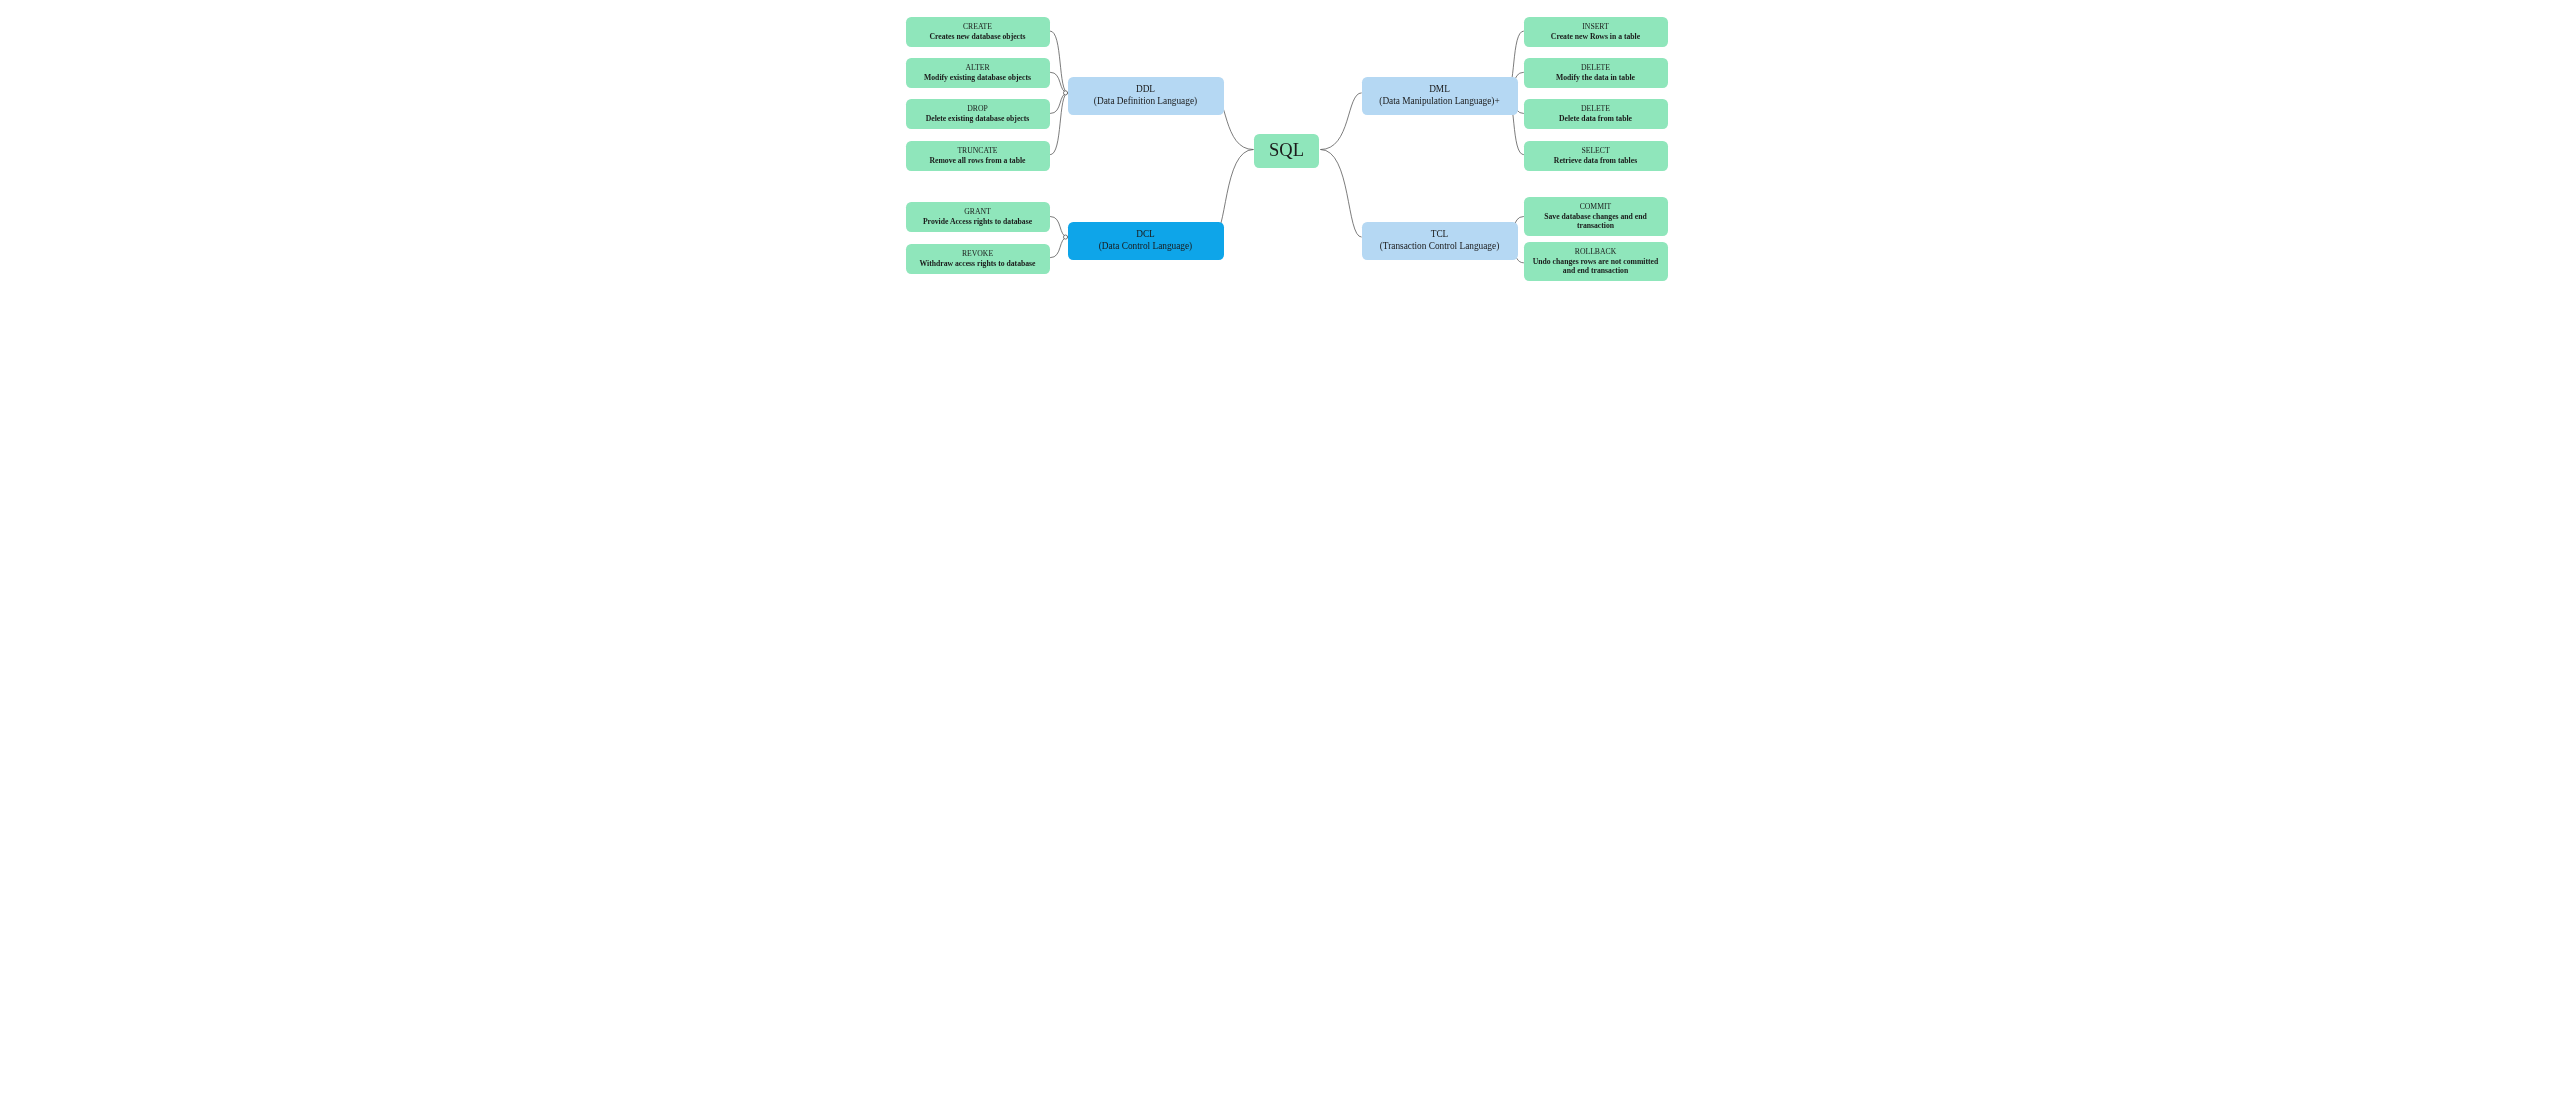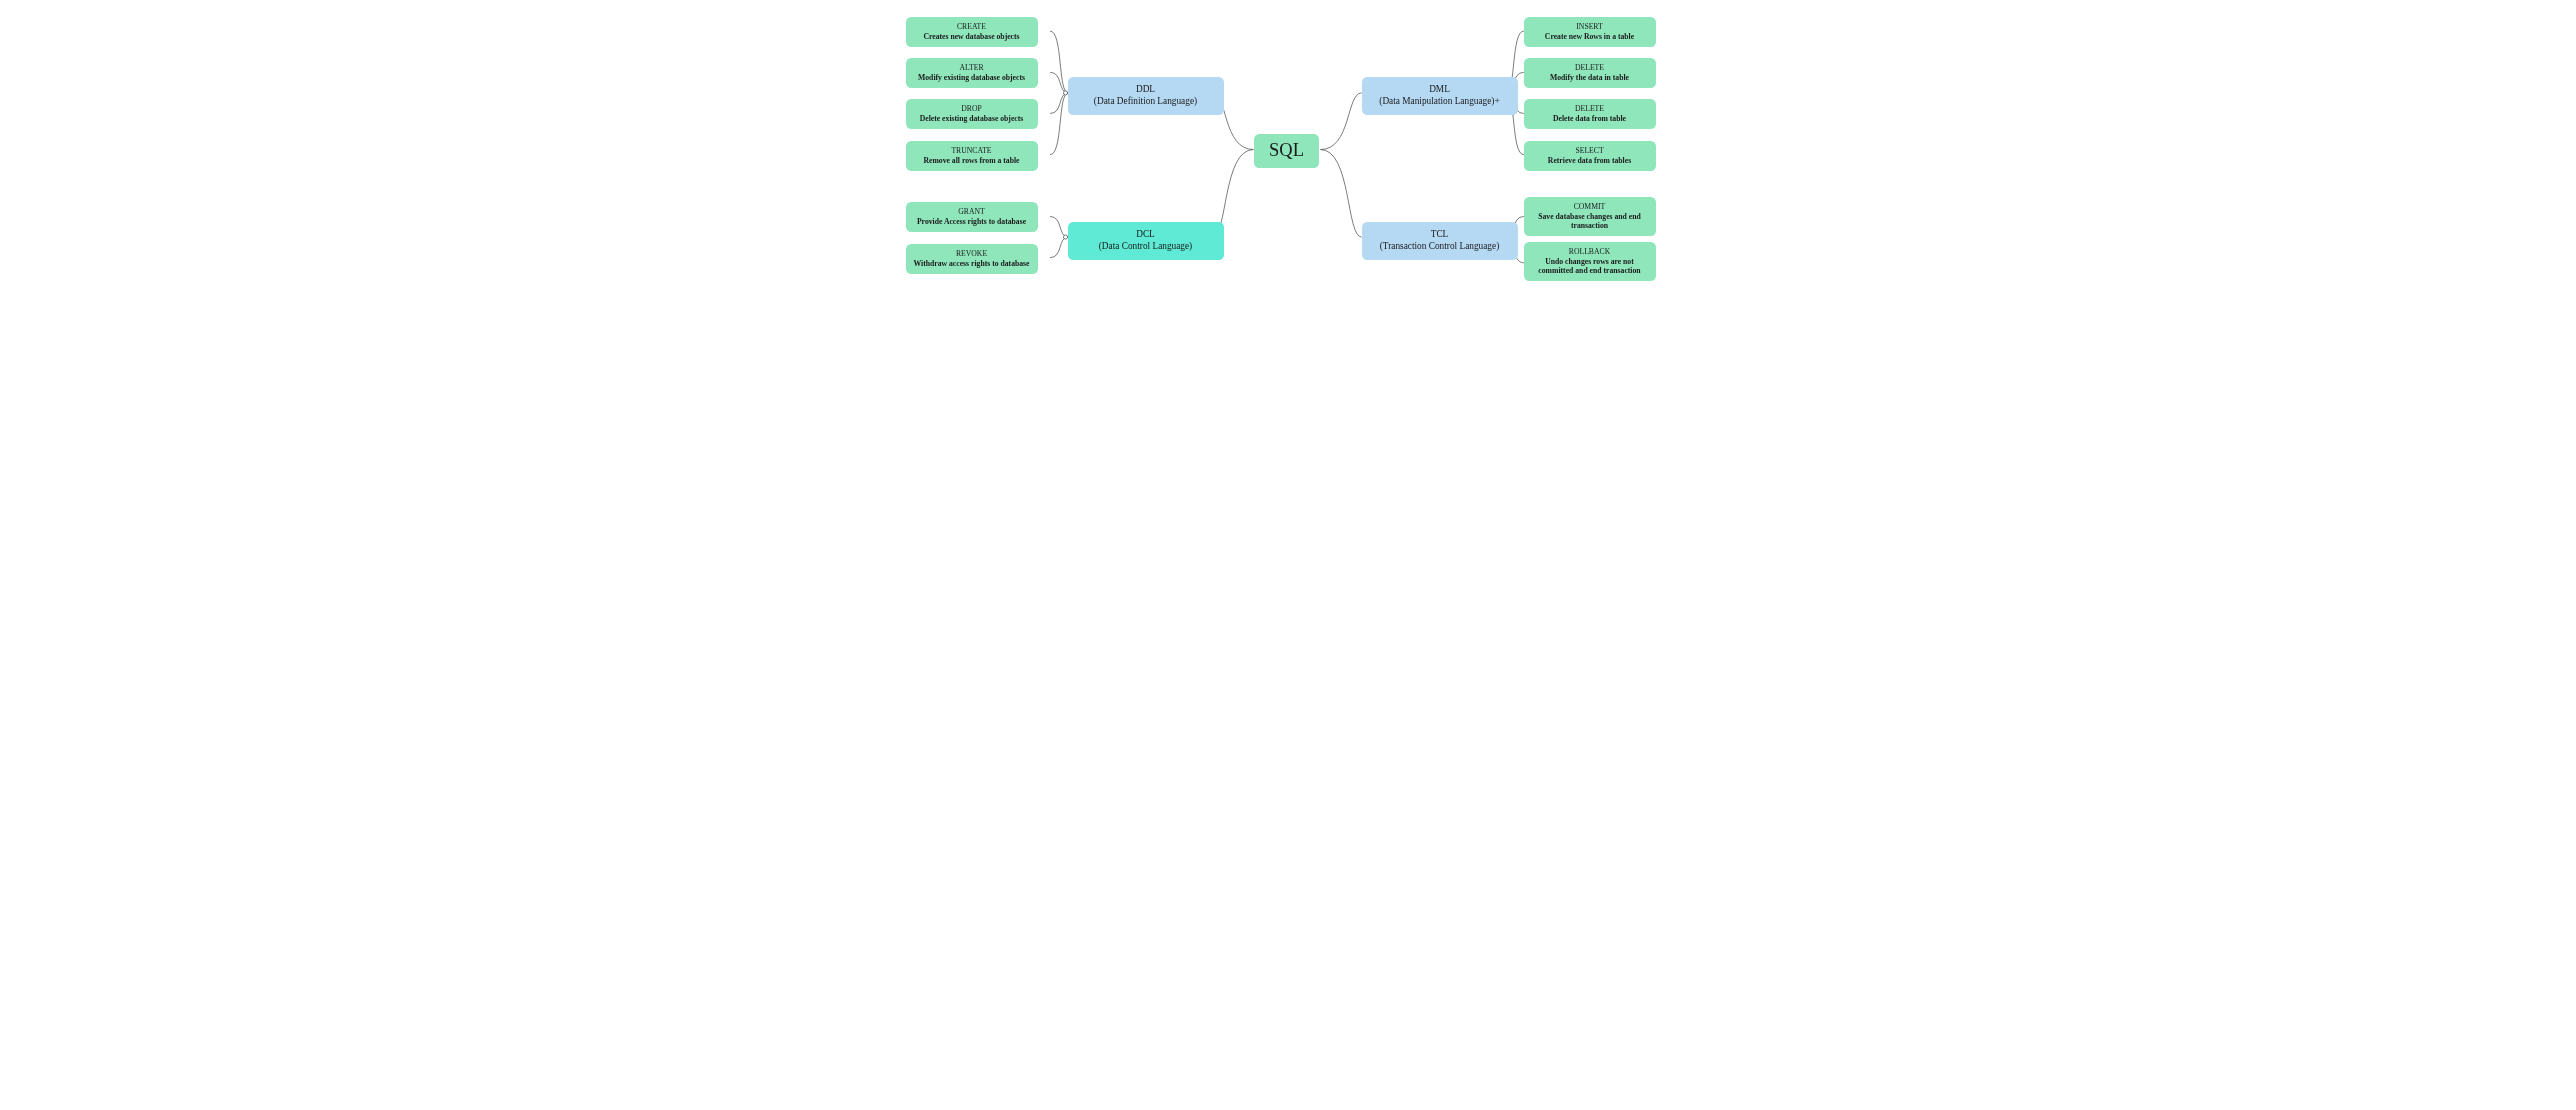--- a/index.html
+++ b/index.html
@@ -1,23 +1,23 @@
 <!DOCTYPE html>
 <html style="font-size:8.2px"><head>
 <meta charset="utf-8">
 <style>
   html,body{margin:0;padding:0;background:#fff;font-family:Georgia,"Times New Roman",serif;color:#1a1a1a}
   .canvas{position:relative;width:791px;height:297px;margin:auto}
   .node{position:absolute;border-radius:5.2px;text-align:center;display:flex;flex-direction:column;justify-content:center;align-items:center;box-sizing:border-box;line-height:1.25}
   .root{background:#8fe6bb;font-size:18.5px;font-weight:400;padding:5.2px 15.5px}
   .cat{background:#b5d8f3;font-size:9.3px;padding:7.2px 10.3px;width:156px}
-  .cat.dcl{background:#5eead4}
+  .cat.dcl{background:#0ea5e9}
   .cat .l1{font-weight:400}
   .cat .l2{font-weight:400}
-  .leaf{background:#8fe6bb;font-size:7.7px;padding:5.2px 7.2px;width:132px}
+  .leaf{background:#8fe6bb;font-size:7.7px;padding:5.2px 7.2px;width:144px}
   .leaf .l1{font-weight:400}
   .leaf .l2{font-weight:700}
   svg.wires{position:absolute;inset:0;width:791px;height:297px;pointer-events:none}
   svg.wires path{fill:none;stroke:#555;stroke-width:1.5}
   svg.wires circle{fill:#fff;stroke:#555;stroke-width:1.5}
 </style>
 </head>
 <body>
 
 <div class="canvas">

